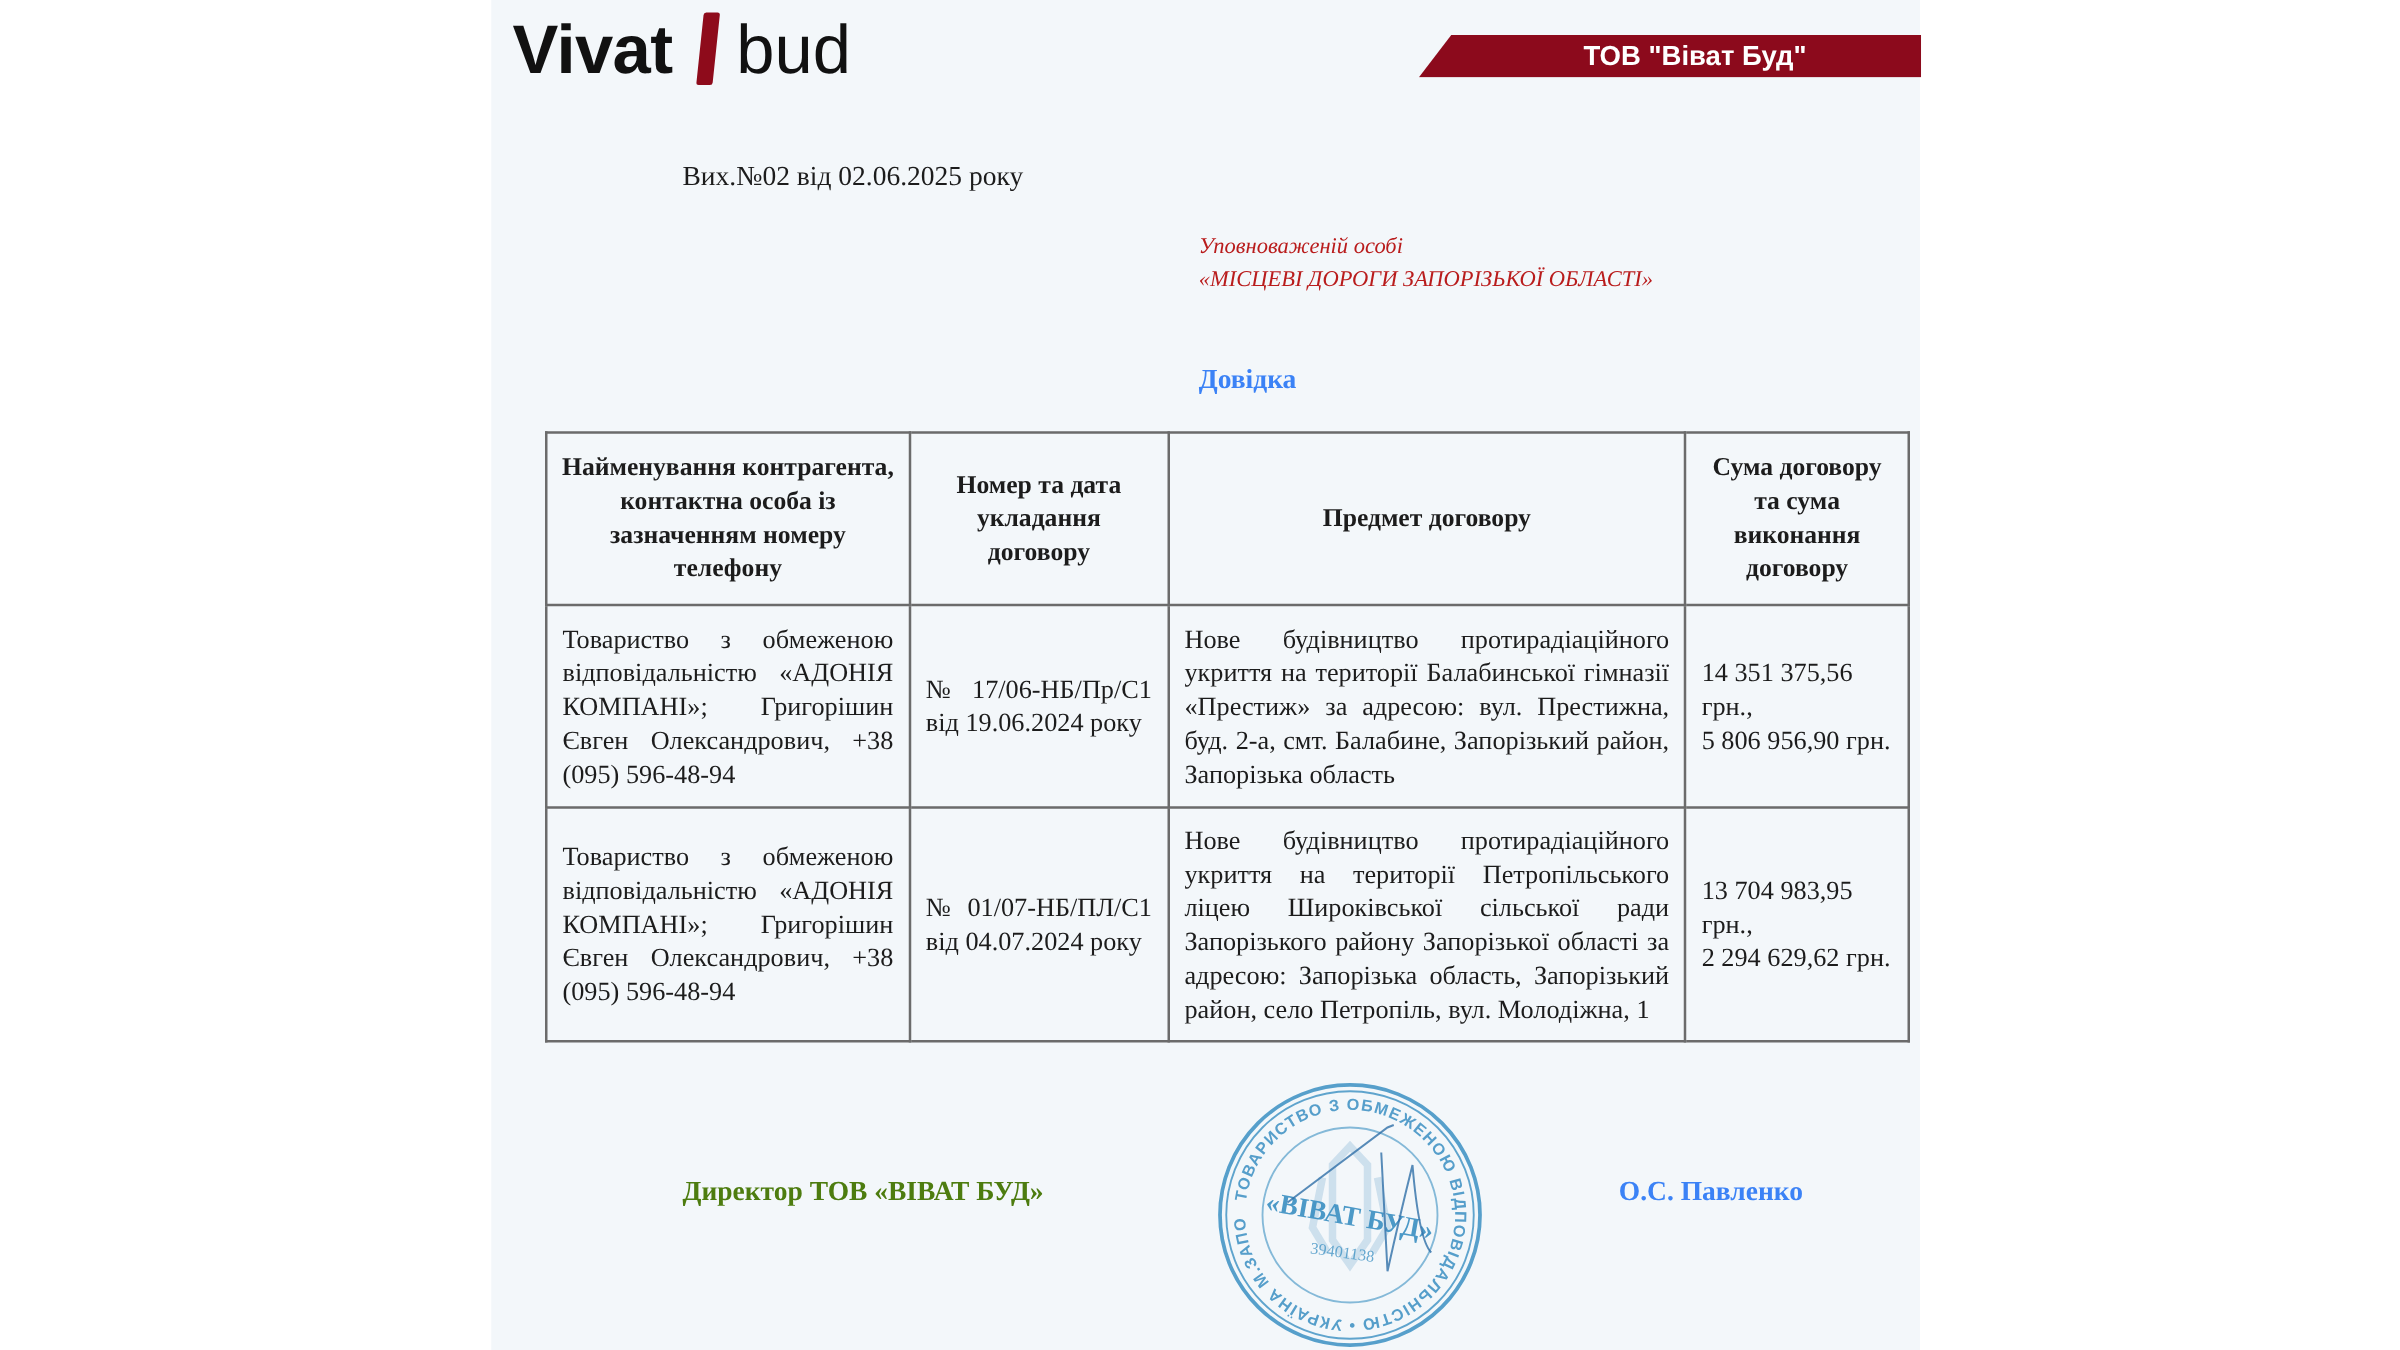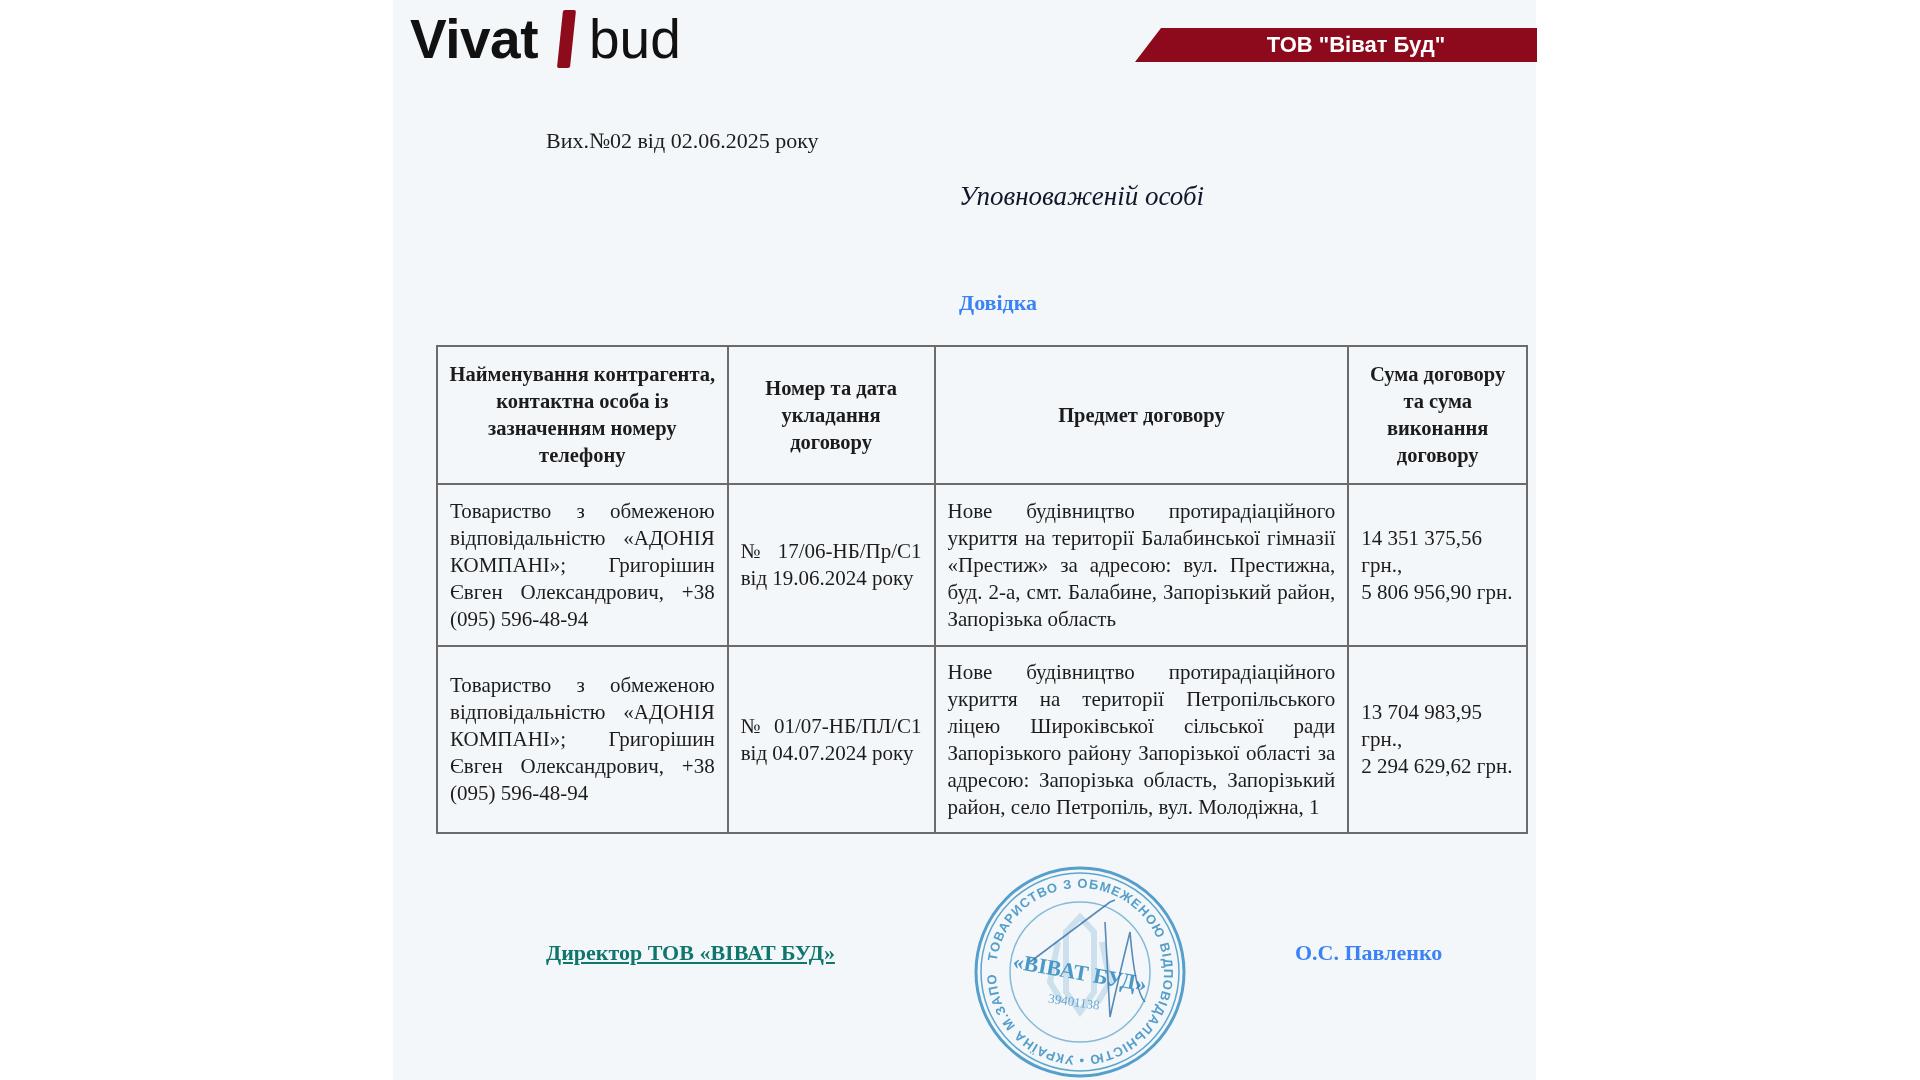--- a/index.html
+++ b/index.html
@@ -35,21 +35,21 @@
       padding-left: 40px; box-sizing: border-box;
       font-family: "Liberation Sans", "DejaVu Sans", sans-serif;
       font-weight: 700; font-size: 22px; color: #ffffff;
     }
     .ref {
       position: absolute; left: 546px; top: 128px;
       font-size: 22px; color: #1c1c1c;
     }
     .addressee {
       position: absolute; left: 959px; top: 183px;
-      font-style: italic; font-size: 27px; line-height: 27px; color: #0f172a;
+      font-style: italic; font-size: 18px; line-height: 27px; color: #b91c1c;
     }
     .doc-title {
       position: absolute; left: 959px; top: 290px;
       font-weight: 700; font-size: 22px; color: #3b82f6;
     }
     table.contracts {
       position: absolute; left: 436px; top: 345px;
       width: 1092px; border-collapse: collapse;
       font-size: 21px; line-height: 27px; color: #1c1c1c;
     }
@@ -64,21 +64,21 @@
     .col1 { width: 266px; margin-left: 28px; }
     .col2 { width: 183px; }
     .col3 { width: 388px; }
     .col4 { width: 155px; margin-top: 36px; }
     .just { text-align: justify; }
     .row1 td { height: 160px; }
     .row2 td { height: 185px; }
     .amount { text-align: left !important; border-radius: 10px; }
     .sign-left {
       position: absolute; left: 546px; top: 940px;
-      font-weight: 700; font-size: 22px; color: #0f766e; text-decoration: underline;
+      font-weight: 700; font-size: 22px; color: #4d7c0f;
     }
     .sign-right {
       position: absolute; left: 1295px; top: 940px;
       font-weight: 700; font-size: 22px; color: #3b82f6;
     }
     .stamp {
       position: absolute; left: 970px; top: 862px; width: 220px; height: 220px;
     }
   </style>
 </head>
@@ -93,20 +93,21 @@
 </div>
 
 <div class="banner">
   <span>ТОВ "Віват Буд"</span>
 </div>
 
 <div class="ref">Вих.№02 від 02.06.2025 року</div>
 
 <div class="addressee">
   <div>Уповноваженій особі</div>
+  <div>«МІСЦЕВІ ДОРОГИ ЗАПОРІЗЬКОЇ ОБЛАСТІ»</div>
 </div>
 
 <div class="doc-title">Довідка</div>
 
 <table class="contracts">
   <thead>
     <tr>
       <th class="col1">Найменування контрагента, контактна особа із зазначенням номеру телефону</th>
       <th class="col2">Номер та дата укладання договору</th>
       <th class="col3">Предмет договору</th>

